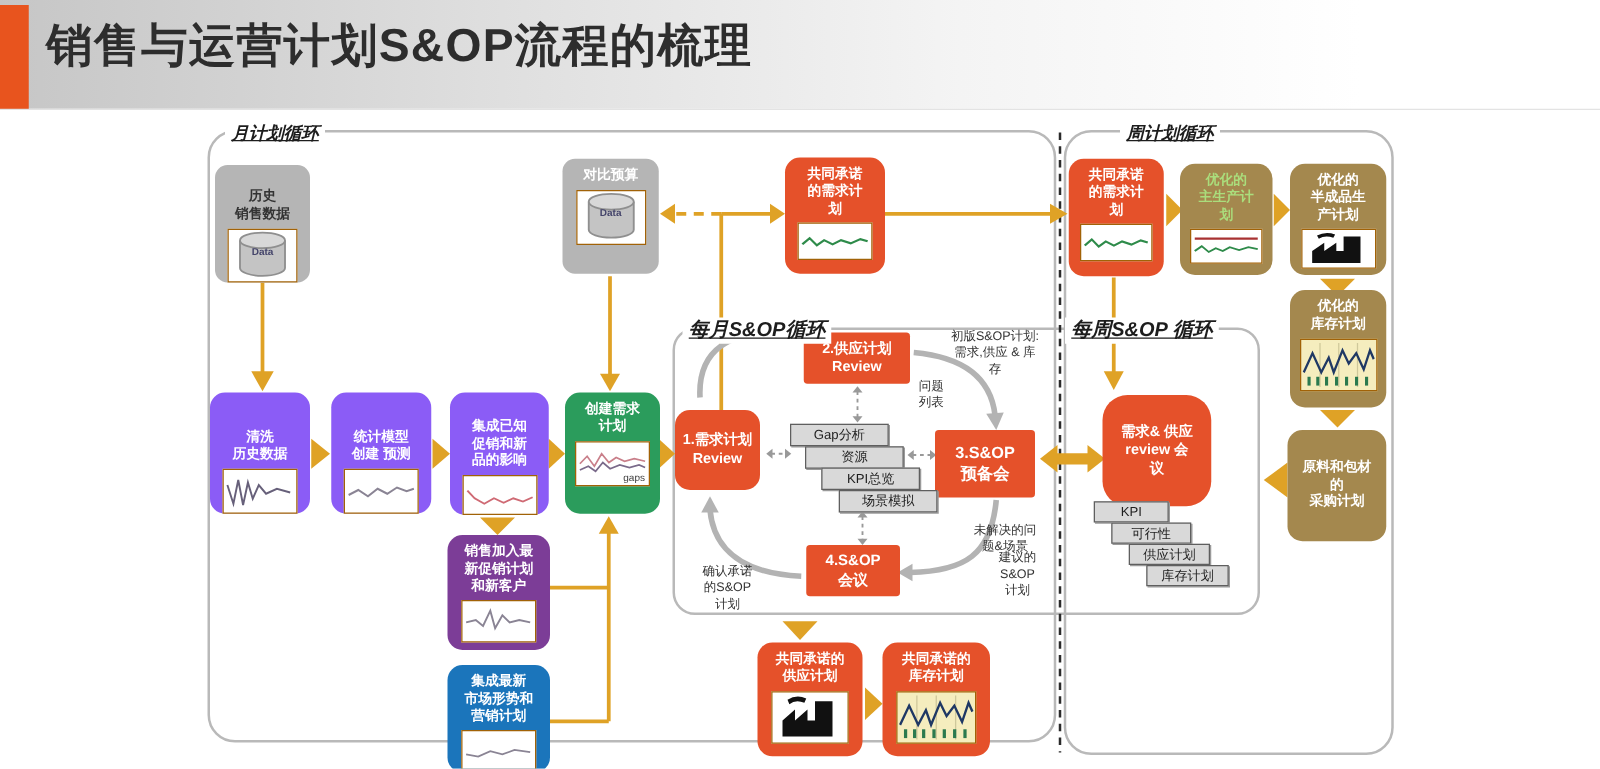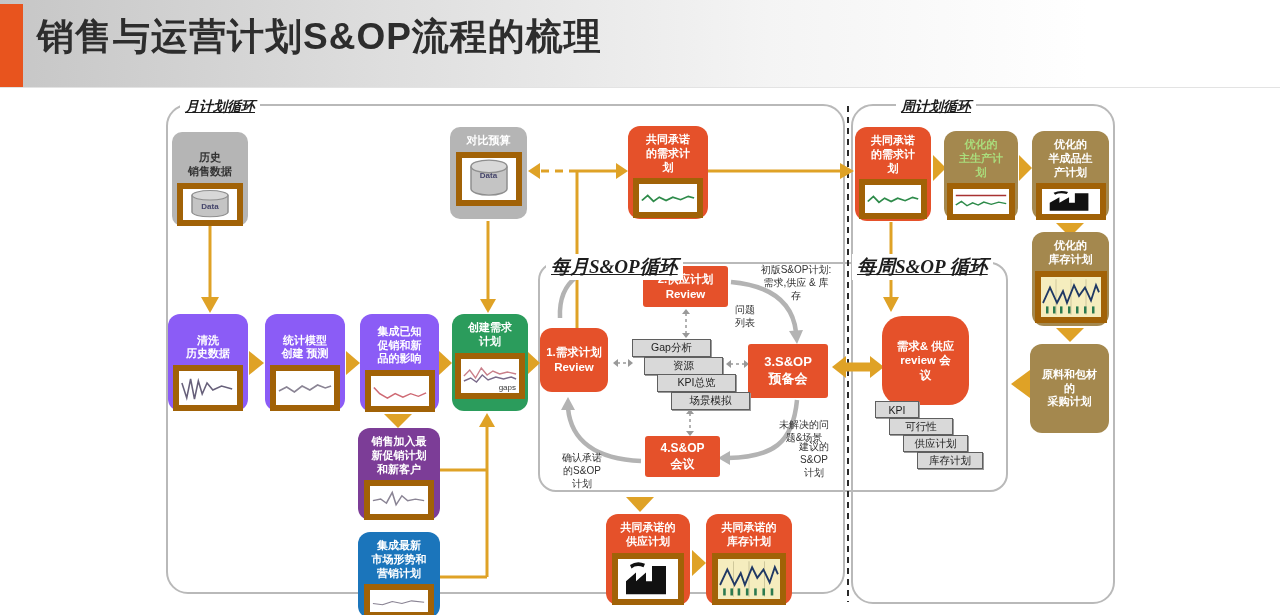--- a/index.html
+++ b/index.html
@@ -10,28 +10,28 @@
   .header{left:0;top:0;width:1280px;height:88px;
           background:linear-gradient(90deg,#c6c6c6 0%,#dedede 30%,#f4f4f4 60%,#ffffff 85%);
           border-bottom:1px solid #e3e3e3;z-index:6;}
   .accent{left:0;top:4px;width:23px;height:83px;background:#e8541e;z-index:7;}
   .page-title{left:37px;top:12px;font-size:37px;font-weight:700;color:#2d2d2d;letter-spacing:1px;z-index:7;white-space:nowrap;}
   
   .container{border:2px solid #b9b9b9;border-radius:22px;background:transparent;z-index:1;}
   .inner-container{border:2px solid #b9b9b9;border-radius:18px;z-index:1;}
   .section-label{z-index:5;background:#ffffff;padding:0 5px;font-weight:800;font-style:italic;
                  text-decoration:underline;color:#1d1d1d;font-size:14px;white-space:nowrap;}
-  .sop-label{font-size:19px;font-family:Liberation Serif, serif;}
+  .sop-label{font-size:16px;}
   
   .box{z-index:3;border-radius:12px;display:flex;flex-direction:column;align-items:center;
        padding-top:7px;gap:4px;}
   .box-title{font-weight:700;font-size:11px;line-height:1.25;color:#ffffff;text-align:center;white-space:pre-line;}
   .dark-title{color:#333333;margin-top:12px;}
   .green-title{color:#aadd7c;}
-  .chart{position:relative;width:58px;height:34px;background:#ffffff;border:6px solid #a16207;overflow:hidden;}
+  .chart{position:relative;width:58px;height:34px;background:#ffffff;border:1px solid #a16207;overflow:hidden;}
   .chart svg{display:block;width:100%;height:100%;}
   .chart.cream{background:#f5edbe;}
   .gray-box{background:#b5b5b5;border-radius:10px;}
   .orange-box{background:#e5512a;}
   .lgreen-box{background:#8b5cf6;justify-content:flex-end;}
   .dgreen-box{background:#2b9c5c;}
   .purple-box{background:#7c3d97;}
   .blue-box{background:#1b75bb;}
   .tan-box{background:#a4884e;}
   .data-label{position:absolute;left:0;right:0;top:13px;text-align:center;font-size:8px;font-weight:700;color:#44446a;z-index:2;}
@@ -369,18 +369,18 @@
 review 会
 议</div>
   </div>
 
   <div class="abs box tan-box" style="left:1030px;top:344px;width:79px;height:89px;justify-content:center;padding-top:0;">
     <div class="box-title">原料和包材
 的
 采购计划</div>
   </div>
 
-  <div class="abs stack-card" style="left:875px;top:401px;width:44px;height:17px;">KPI</div>
+  <div class="abs stack-card" style="left:875px;top:401px;width:60px;height:17px;">KPI</div>
   <div class="abs stack-card" style="left:889px;top:418px;width:64px;height:17px;">可行性</div>
   <div class="abs stack-card" style="left:903px;top:435px;width:65px;height:17px;">供应计划</div>
   <div class="abs stack-card" style="left:917px;top:452px;width:66px;height:17px;">库存计划</div>
 
 </div>
 
 </body></html>

